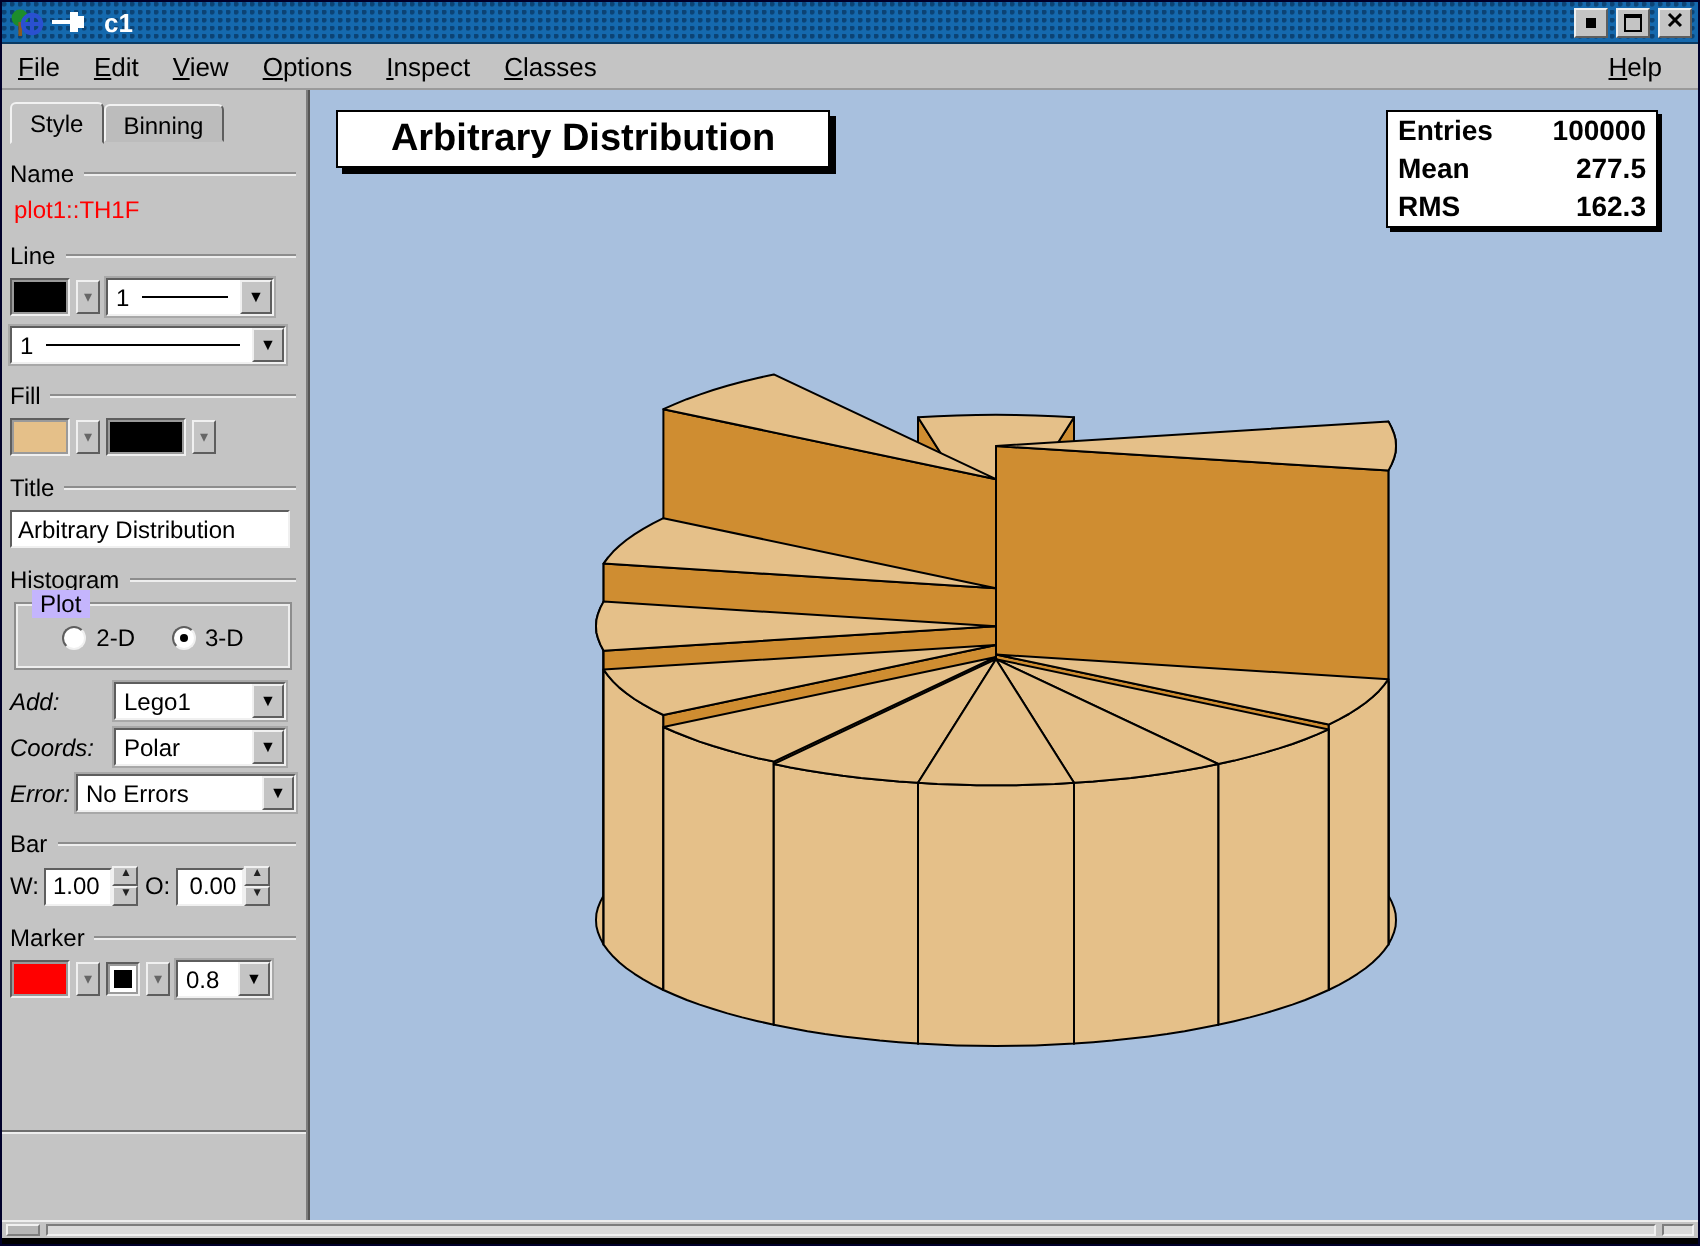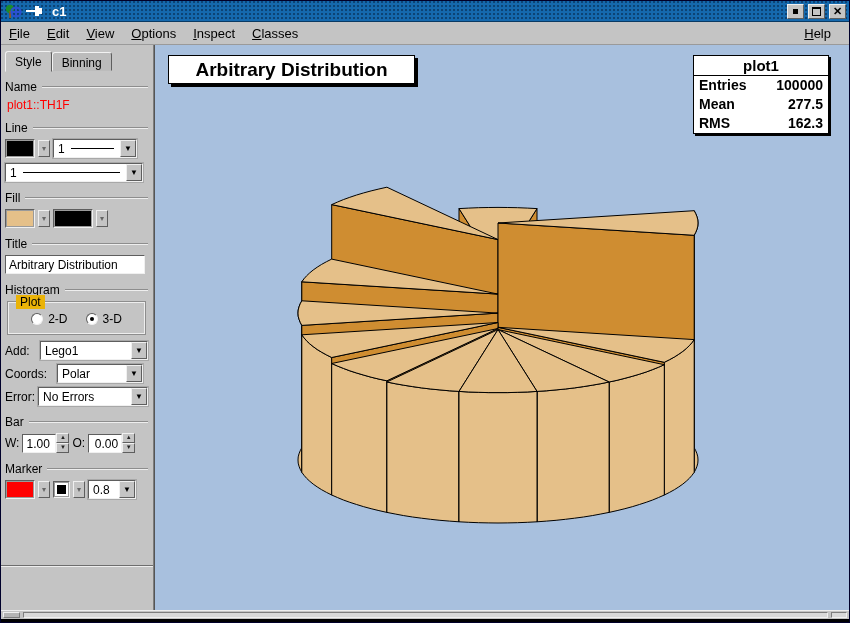--- a/index.html
+++ b/index.html
@@ -66,32 +66,32 @@
   .combo .linesample { flex:1; border-top:1px solid #000; margin:0 4px 0 2px; }
   .combo-btn { width:16px; height:17px; background:#c4c4c4; border:1px solid;
     border-color:#f0f0f0 #5e5e5e #5e5e5e #f0f0f0; color:#000; font-size:8px;
     display:flex; align-items:center; justify-content:center; margin-left:2px; }
 
   .field { background:#fff; border:1px solid; border-color:#5e5e5e #f0f0f0 #f0f0f0 #5e5e5e;
     height:19px; font-size:12px; padding:0 3px; font-family:"Liberation Sans",sans-serif; }
 
   .groupbox { border:1px solid #8d8d8d; box-shadow:1px 1px 0 #eee inset, -1px -1px 0 #eee inset;
     margin:2px 2px 6px 2px; padding:10px 6px 8px; position:relative; }
-  .groupbox .gb-label { position:absolute; top:-7px; left:8px; background:#eab308; padding:0 4px; }
+  .groupbox .gb-label { position:absolute; top:-7px; left:8px; background:#c4b5fd; padding:0 4px; }
 
   .radio-row { display:flex; gap:18px; justify-content:center; }
   .radio-opt { display:flex; align-items:center; gap:5px; }
   .radio { width:12px; height:12px; border-radius:50%; background:#fff; border:1px solid;
     border-color:#5e5e5e #f0f0f0 #f0f0f0 #5e5e5e; position:relative; display:inline-block; }
   .radio.on::after { content:""; position:absolute; inset:3px; border-radius:50%; background:#000; }
 
   .combo-row { display:flex; align-items:center; margin-bottom:4px; }
-  .combo-row .lbl { width:52px; }
-
-  .spin { display:flex; align-items:flex-end; }
+  .combo-row .lbl { width:52px;font-style:italic; }
+
+  .spin { display:flex; align-items:center; }
   .spin-btns { display:flex; flex-direction:column; width:13px; }
   .spin-btns span { height:10px; background:#c4c4c4; border:1px solid;
     border-color:#f0f0f0 #5e5e5e #5e5e5e #f0f0f0; font-size:6px; line-height:7px;
     text-align:center; color:#222; }
 
   .panel-endline { position:absolute; left:0; right:0; top:520px; border-top:1px solid #6e6e6e;
     border-bottom:1px solid #eee; }
 
   
   .canvas-area { flex:1; position:relative; border-left:1px solid #555; }
@@ -237,21 +237,21 @@
           </span>
           <span class="radio-opt">
             <span class="radio on"></span>
             <span>3-D</span>
           </span>
         </div>
       </div>
 
       <div class="combo-row">
         <span class="lbl">Add:</span>
-        <span class="combo" style="width:108px">
+        <span class="combo" style="width:86px">
           <span class="val">Lego1</span>
           <span class="combo-btn">
               <span>▼</span>
             </span>
         </span>
       </div>
       <div class="combo-row">
         <span class="lbl">Coords:</span>
         <span class="combo" style="width:86px">
           <span class="val">Polar</span>
@@ -360,21 +360,20 @@
           <polygon points="343.0,415.0 382.0,476.8 382.0,346.4 343.0,284.6" fill="#cf8d31" stroke="#000000" stroke-width="1" stroke-linejoin="round"></polygon>
           <polygon points="343.0,284.6 382.0,346.4 391.6,345.8 401.1,344.9 410.4,344.0 419.5,342.9 428.5,341.6 437.3,340.2 445.8,338.7 454.1,337.0" fill="#e5c089" stroke="#000000" stroke-width="1" stroke-linejoin="round"></polygon>
           <polygon points="231.9,467.4 240.2,469.0 248.7,470.6 257.5,472.0 266.5,473.2 275.6,474.3 284.9,475.3 294.4,476.1 304.0,476.8 304.0,346.4 294.4,345.8 284.9,344.9 275.6,344.0 266.5,342.9 257.5,341.6 248.7,340.2 240.2,338.7 231.9,337.0" fill="#e5c089" stroke="#000000" stroke-width="1" stroke-linejoin="round"></polygon>
           <polygon points="343.0,415.0 304.0,476.8 304.0,346.4 343.0,284.6" fill="#cf8d31" stroke="#000000" stroke-width="1" stroke-linejoin="round"></polygon>
           <polygon points="343.0,284.6 231.9,337.0 240.2,338.7 248.7,340.2 257.5,341.6 266.5,342.9 275.6,344.0 284.9,344.9 294.4,345.8 304.0,346.4" fill="#e5c089" stroke="#000000" stroke-width="1" stroke-linejoin="round"></polygon>
           <polygon points="304.0,476.8 313.7,477.3 323.4,477.7 333.2,477.9 343.0,478.0 352.8,477.9 362.6,477.7 372.3,477.3 382.0,476.8 382.0,346.4 372.3,347.0 362.6,347.3 352.8,347.6 343.0,347.6 333.2,347.6 323.4,347.3 313.7,347.0 304.0,346.4" fill="#e5c089" stroke="#000000" stroke-width="1" stroke-linejoin="round"></polygon>
           <polygon points="343.0,284.6 304.0,346.4 313.7,347.0 323.4,347.3 333.2,347.6 343.0,347.6 352.8,347.6 362.6,347.3 372.3,347.0 382.0,346.4" fill="#e5c089" stroke="#000000" stroke-width="1" stroke-linejoin="round"></polygon>
         </svg>
       <div class="plot-title-box">Arbitrary Distribution</div>
       <div class="stats-box">
-        <div class="stats-title">plot1</div>
         <div>
             <div class="stat-row">
               <span>Entries</span>
               <span>100000</span>
             </div>
             <div class="stat-row">
               <span>Mean</span>
               <span>277.5</span>
             </div>
             <div class="stat-row">

